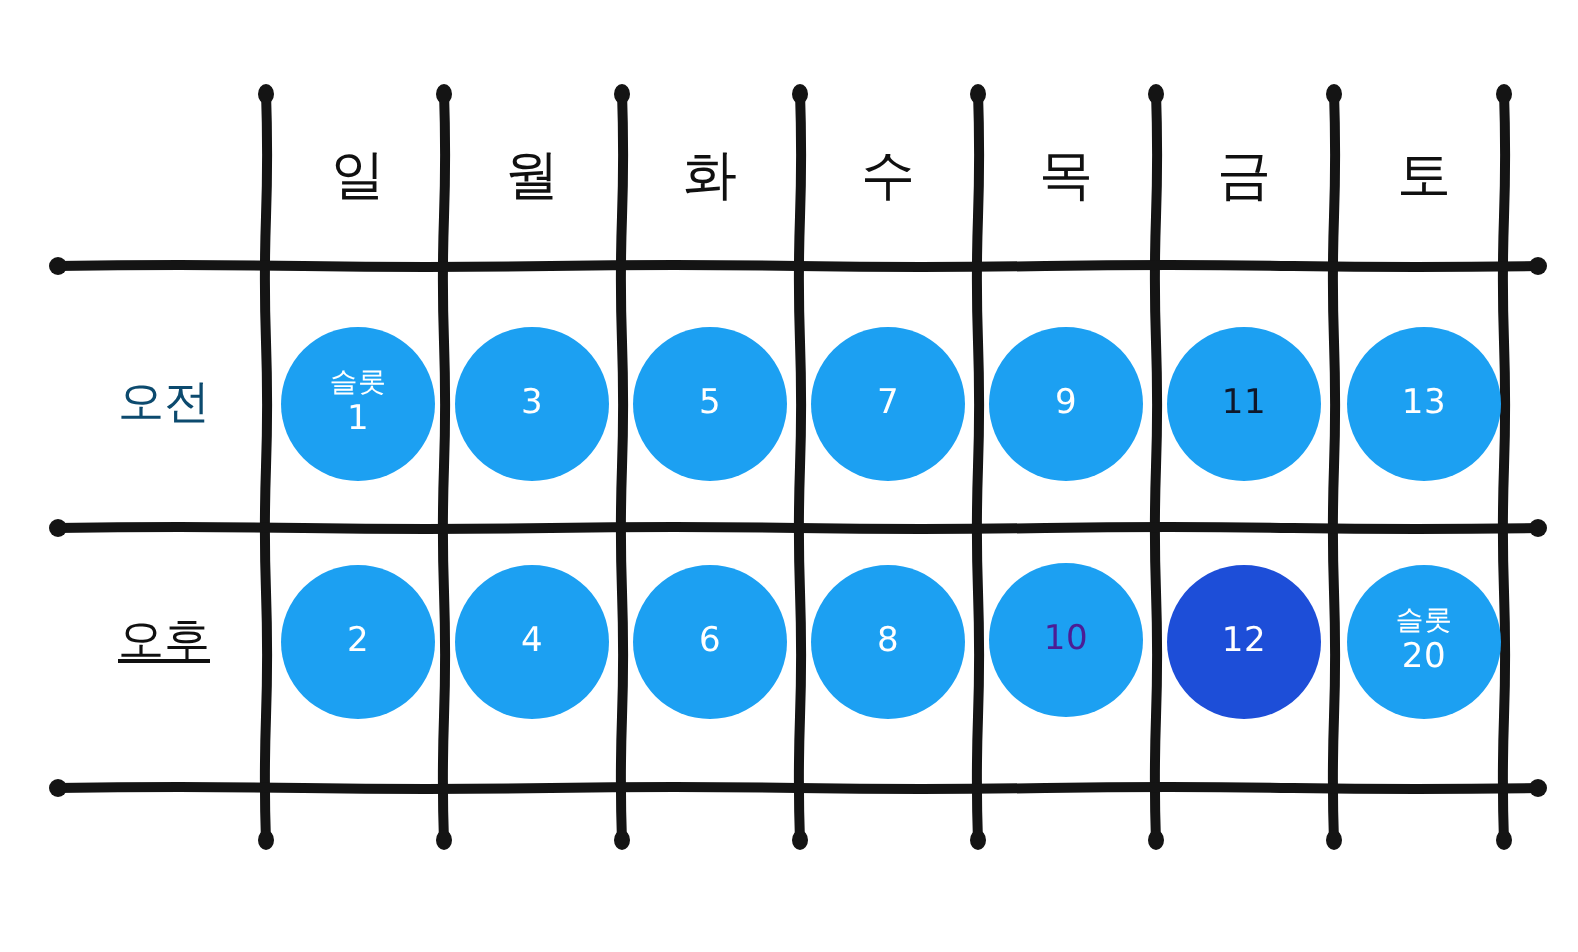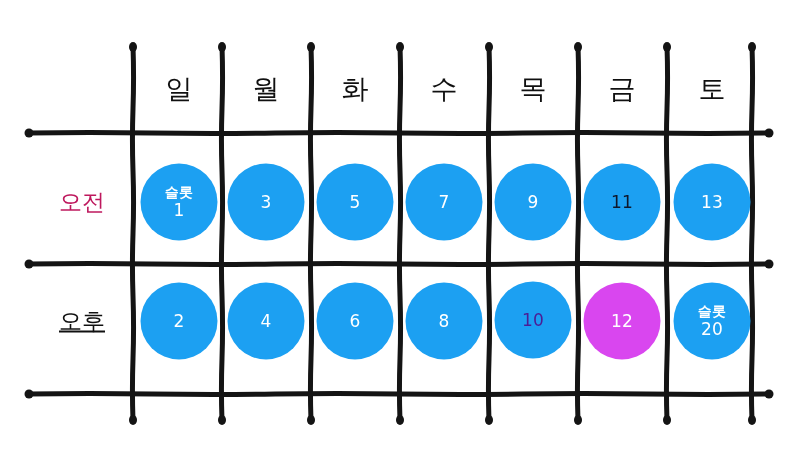--- a/index.html
+++ b/index.html
@@ -69,21 +69,20 @@
     align-items: center;
     justify-content: center;
     transform: translate(-50%, -50%);
     cursor: pointer;
     font-family: "DejaVu Sans", sans-serif;
   }
   .slot-caption {
     font-size: 14px;
     line-height: 1.15;
     letter-spacing: 0.2px;
-    font-weight: bold;
   }
   .slot-number {
     font-size: 17px;
     line-height: 1.25;
     letter-spacing: 0.3px;
   }
   .slot-number.solo {
     font-size: 17px;
     line-height: 1;
   }
@@ -137,21 +136,21 @@
     <div id="day-headers">
         <div class="day-header" style="left: 179px; top: 88px; color: rgb(16, 16, 16);">일</div>
         <div class="day-header" style="left: 266px; top: 88px; color: rgb(16, 16, 16);">월</div>
         <div class="day-header" style="left: 355px; top: 88px; color: rgb(16, 16, 16);">화</div>
         <div class="day-header" style="left: 444px; top: 88px; color: rgb(16, 16, 16);">수</div>
         <div class="day-header" style="left: 533px; top: 88px; color: rgb(16, 16, 16);">목</div>
         <div class="day-header" style="left: 622px; top: 88px; color: rgb(16, 16, 16);">금</div>
         <div class="day-header" style="left: 712px; top: 88px; color: rgb(16, 16, 16);">토</div>
       </div>
     <div id="row-labels">
-        <div class="row-label" style="left: 82px; top: 202px; color: #be185d;">오전</div>
+        <div class="row-label" style="left: 82px; top: 202px; color: #0c4a6e;">오전</div>
         <div class="row-label" style="left: 82px; top: 321px; color: rgb(16, 16, 16); text-decoration: underline;">오후</div>
       </div>
   </div>
 
   <div class="layer">
     <div id="slots">
         <div class="slot-circle" style="left: 179px; top: 202px; background: rgb(28, 160, 242); color: rgb(255, 255, 255);">
           <span class="slot-caption">슬롯</span>
           <span class="slot-number">1</span>
         </div>
@@ -181,21 +180,21 @@
         </div>
         <div class="slot-circle" style="left: 355px; top: 321px; background: rgb(28, 160, 242); color: rgb(255, 255, 255);">
           <span class="slot-number solo">6</span>
         </div>
         <div class="slot-circle" style="left: 444px; top: 321px; background: rgb(28, 160, 242); color: rgb(255, 255, 255);">
           <span class="slot-number solo">8</span>
         </div>
         <div class="slot-circle" style="left: 533px; top: 320px; background: rgb(28, 160, 242); color: #4c1d95;">
           <span class="slot-number solo">10</span>
         </div>
-        <div class="slot-circle" style="left: 622px; top: 321px; background: #d946ef; color: rgb(255, 255, 255); text-align: center;">
+        <div class="slot-circle" style="left: 622px; top: 321px; background: #1d4ed8; color: rgb(255, 255, 255); text-align: center;">
           <span class="slot-number solo">12</span>
         </div>
         <div class="slot-circle" style="left: 712px; top: 321px; background: rgb(28, 160, 242); color: rgb(255, 255, 255);">
           <span class="slot-caption">슬롯</span>
           <span class="slot-number">20</span>
         </div>
       </div>
   </div>
 
 </div>

